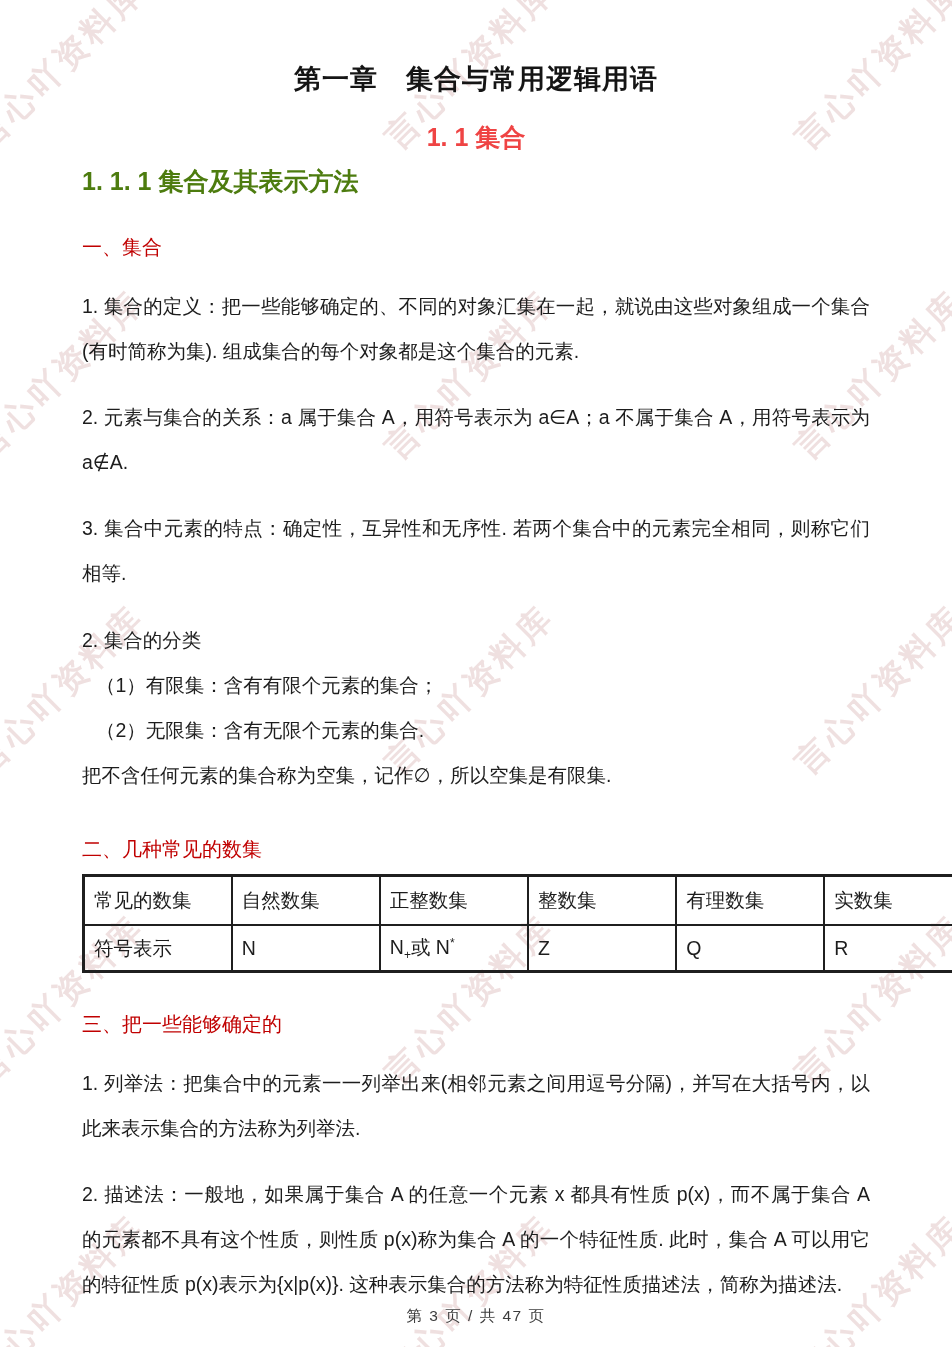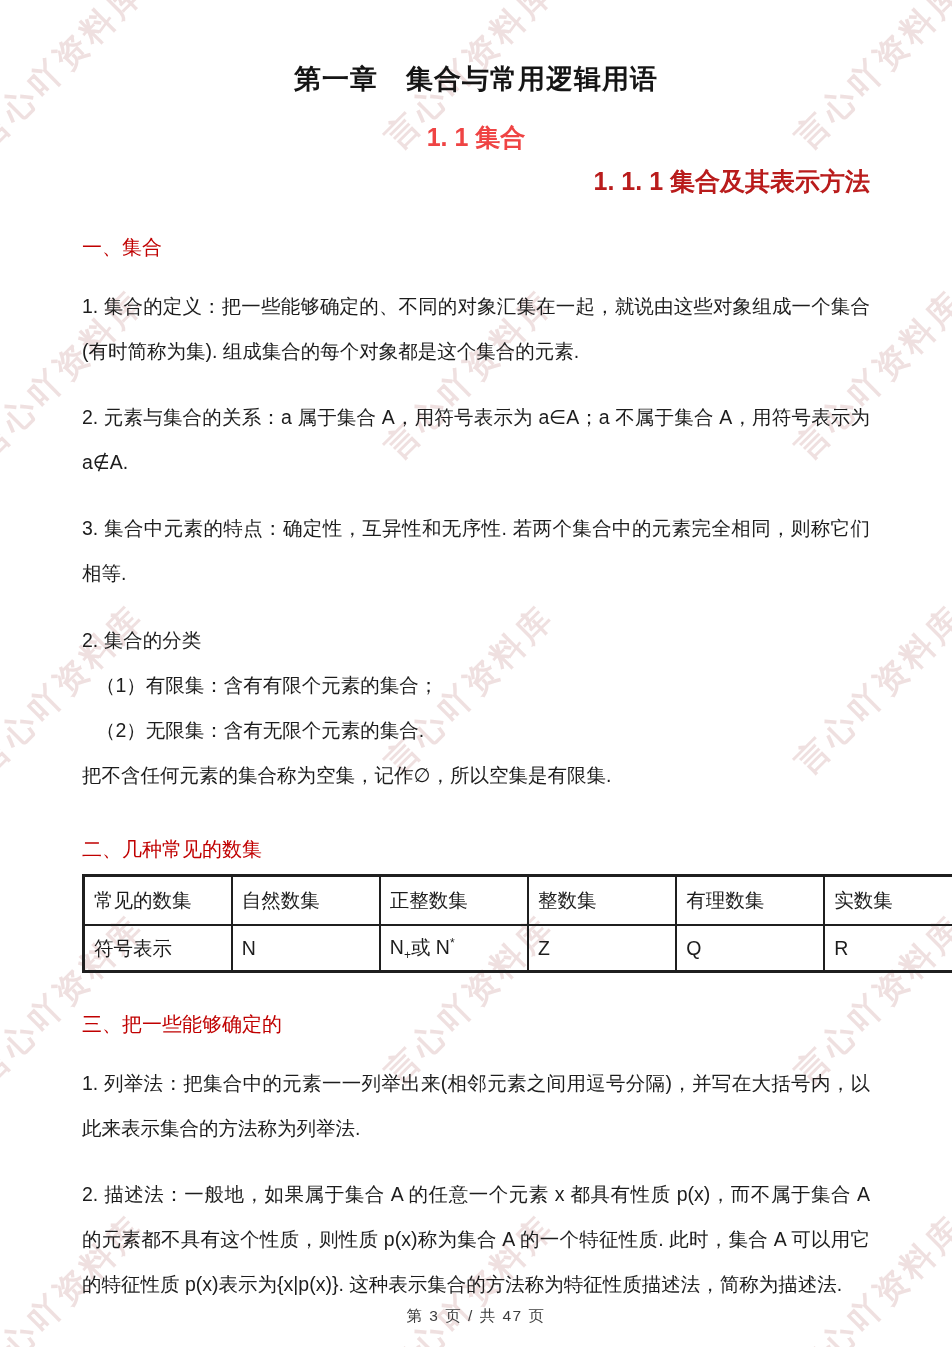--- a/index.html
+++ b/index.html
@@ -28,22 +28,22 @@
   .chapter-title{
     margin:0;text-align:center;
     font-size:27px;font-weight:bold;line-height:34px;
     letter-spacing:1px;color:#151515;
   }
   .section-title{
     margin:26px 0 0 0;text-align:center;
     font-size:25px;font-weight:bold;line-height:30px;color:#ef4444;
   }
   .subsection-title{
-    margin:14px 0 0 0;text-align:right;
-    font-size:25px;font-weight:bold;line-height:30px;color:#b91c1c;
+    margin:14px 0 0 0;text-align:left;
+    font-size:25px;font-weight:bold;line-height:30px;color:#4d7c0f;
   }
   .rhead{
     margin:38px 0 0 0;
     font-size:20px;font-weight:normal;line-height:26px;
     color:var(--red,#c00000);
   }
   .para{
     margin:21px 0 0 0;
     font-size:19.5px;line-height:45px;
     text-align:justify;

